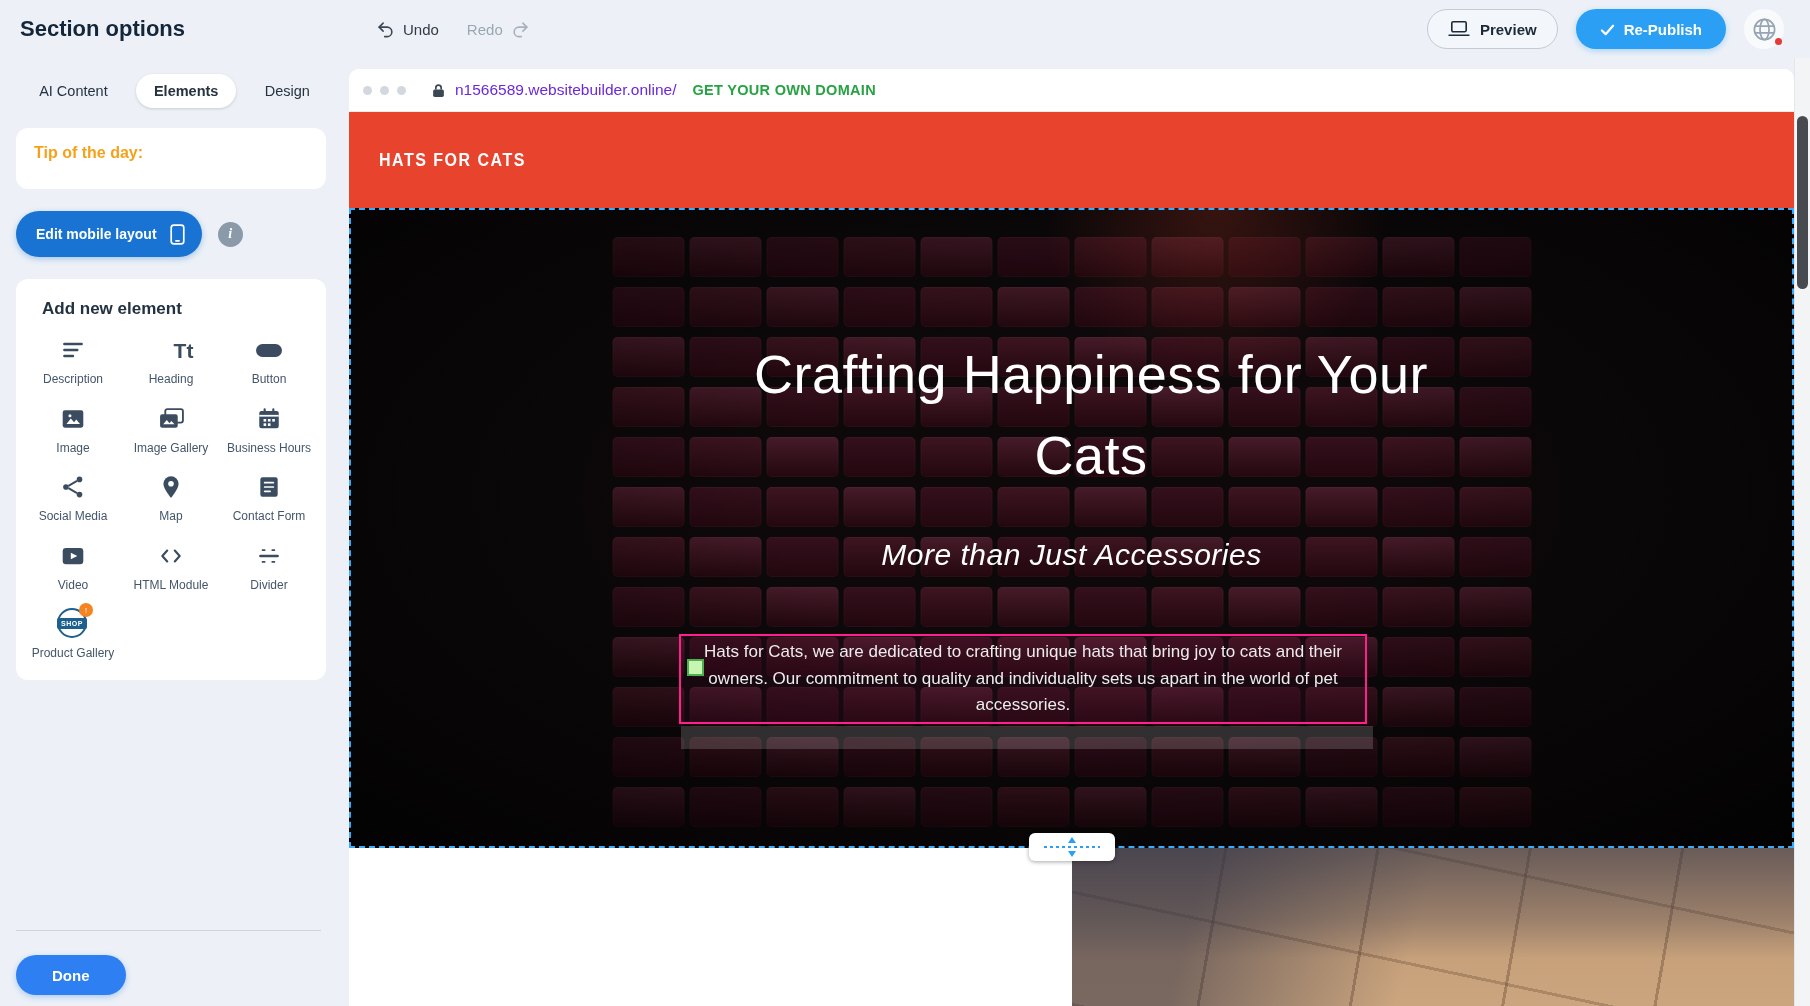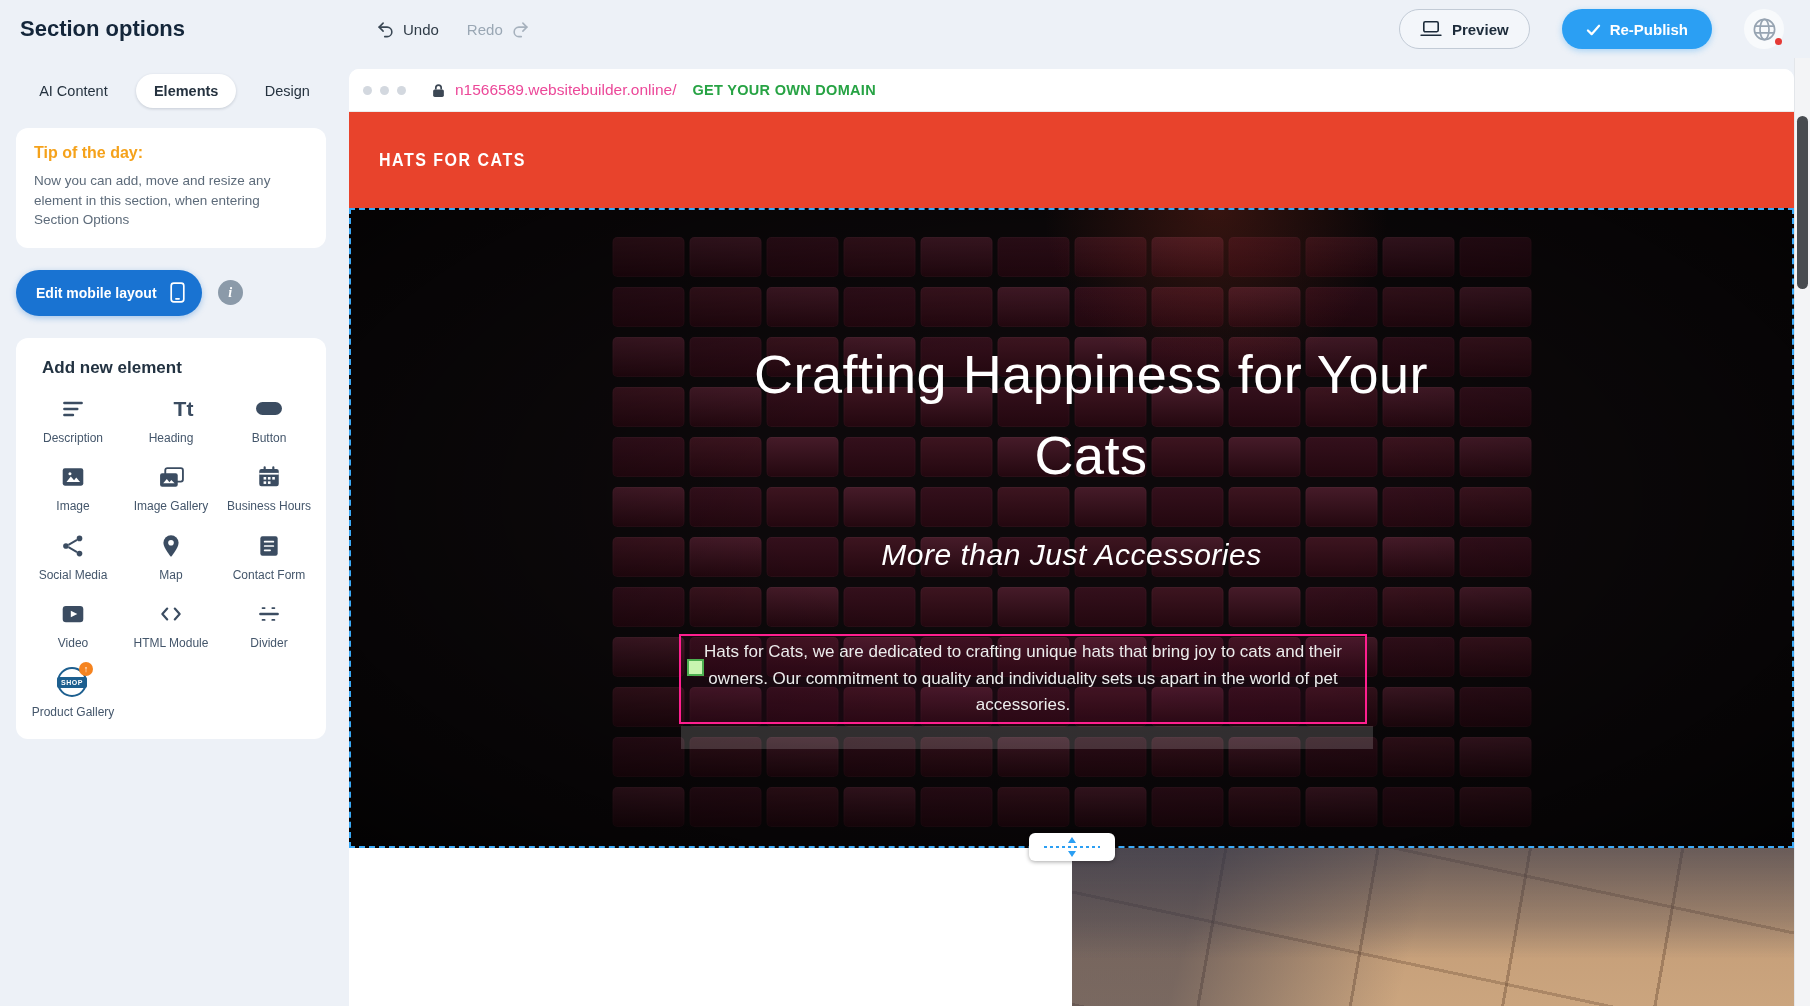--- a/index.html
+++ b/index.html
@@ -6,21 +6,21 @@
   html,body { width:1810px; height:1006px; }
   body { font-family:"Liberation Sans", sans-serif; background:#edf1f7; overflow:hidden; position:relative; color:#1c2b3a; }
   svg { display:block; }
 
   
   .topbar { position:absolute; top:0; left:0; width:100%; height:58px; }
   .page-title { position:absolute; left:20px; top:16px; font-size:22px; font-weight:bold; color:#14263a; }
   .history { position:absolute; left:376px; top:0; height:58px; display:flex; align-items:center; gap:28px; }
   .hist-btn { display:flex; align-items:center; gap:8px; font-size:15px; color:#2f3b47; cursor:pointer; background:none; border:none; font-family:inherit; }
   .hist-btn.disabled { color:#9aa7b4; }
-  .top-actions { position:absolute; right:26px; top:9px; height:40px; display:flex; align-items:center; gap:32px; }
+  .top-actions { position:absolute; right:26px; top:9px; height:40px; display:flex; align-items:center; gap:18px; }
   .preview-btn { height:40px; padding:0 20px; border-radius:20px; border:1px solid #c2cbd6; background:#f3f6fa; display:flex; align-items:center; gap:10px; font-size:15px; font-weight:bold; color:#1c2b3a; cursor:pointer; font-family:inherit; }
   .republish-btn { height:40px; padding:0 24px; border-radius:20px; border:none; background:#2b9ff3; color:#fff; display:flex; align-items:center; gap:9px; font-size:15px; font-weight:bold; cursor:pointer; box-shadow:0 2px 6px rgba(43,159,243,.35); font-family:inherit; }
   .globe-btn { width:40px; height:40px; border-radius:50%; background:#f8fafc; display:flex; align-items:center; justify-content:center; position:relative; cursor:pointer; }
   .globe-dot { position:absolute; right:2px; bottom:4px; width:7px; height:7px; border-radius:50%; background:#e53935; }
 
   
   .sidebar { position:absolute; top:58px; left:0; width:349px; bottom:0; }
   .tabs { margin:14px 16px 0 16px; height:38px; display:flex; align-items:center; justify-content:space-around; }
   .tab { font-size:14.5px; color:#25323f; padding:9px 18px; border-radius:19px; cursor:pointer; white-space:nowrap; }
   .tab.active { background:#fff; box-shadow:0 1px 3px rgba(20,40,60,.18); font-weight:bold; }
@@ -47,21 +47,21 @@
   .sidebar-divider { height:1px; background:#cdd5de; }
   .done-btn { margin:24px 0 11px 0; height:40px; padding:0 36px; border:none; border-radius:20px; background:#2e7ff1; color:#fff; font-size:15px; font-weight:bold; cursor:pointer; box-shadow:0 2px 6px rgba(46,127,241,.35); font-family:inherit; }
 
   
   .canvas { position:absolute; left:349px; top:58px; right:16px; bottom:0; }
   .browser { position:absolute; top:11px; left:0; right:0; bottom:0; display:flex; flex-direction:column; background:#fff; border-radius:10px 10px 0 0; overflow:visible; }
   .chrome { height:43px; background:#fff; border-radius:10px 10px 0 0; border-bottom:1px solid #ececec; display:flex; align-items:center; padding:0 14px; flex:0 0 auto; }
   .win-dots { display:flex; gap:8px; }
   .win-dot { width:9px; height:9px; border-radius:50%; background:#d3d8df; }
   .chrome-lock { margin-left:26px; margin-right:10px; }
-  .chrome-url { font-size:15.5px; color:#ec4899; }
+  .chrome-url { font-size:15.5px; color:#6d28d9; }
   .domain-cta { margin-left:16px; font-size:14.5px; font-weight:bold; color:#27a344; letter-spacing:.3px; cursor:pointer; }
 
   
   .site { flex:1; display:flex; flex-direction:column; position:relative; }
   .site-header { height:96px; background:#e8432c; display:flex; align-items:center; padding:0 30px; flex:0 0 auto; }
   .site-logo { color:#fff; font-size:16px; font-weight:bold; letter-spacing:1.5px; transform:scaleY(1.15); }
   .site-nav { margin-left:auto; display:flex; align-items:center; gap:36px; }
   .nav-link { color:#fff; font-size:16px; cursor:pointer; padding-bottom:4px; }
   .nav-link.active { border-bottom:2px solid #fff; }
 
@@ -166,21 +166,20 @@
 <aside class="sidebar">
 
   <div class="tabs">
     <div class="tab">AI Content</div>
     <div class="tab active">Elements</div>
     <div class="tab">Design</div>
   </div>
 
   <div class="card tip-card">
     <div class="tip-title">Tip of the day:</div>
-    <div class="tip-body">Now you can add, move and resize any element in this section, when entering Section Options</div>
   </div>
 
   <div class="mobile-row">
     <button class="edit-mobile-btn">
       <span>Edit mobile layout</span>
       <span>
         <svg width="17" height="21" viewBox="0 0 14 20" fill="none" stroke="#fff" stroke-width="1.6">
             <rect x="1" y="1" width="12" height="18" rx="2.5"></rect>
             <path d="M5.5 16h3" stroke-linecap="round"></path>
           </svg>
@@ -330,20 +329,24 @@
               </div>
             <span class="shop-plus">↑</span>
           </div>
         </div>
         <div class="el-label">Product Gallery</div>
       </div>
 
     </div>
   </div>
 
+  <div class="sidebar-footer">
+    <div class="sidebar-divider"></div>
+    <button class="done-btn">Done</button>
+  </div>
 </aside>
 
 <main class="canvas">
   <div class="browser">
 
     <div class="chrome">
       <div class="win-dots">
         <span class="win-dot"></span>
         <span class="win-dot"></span>
         <span class="win-dot"></span>

